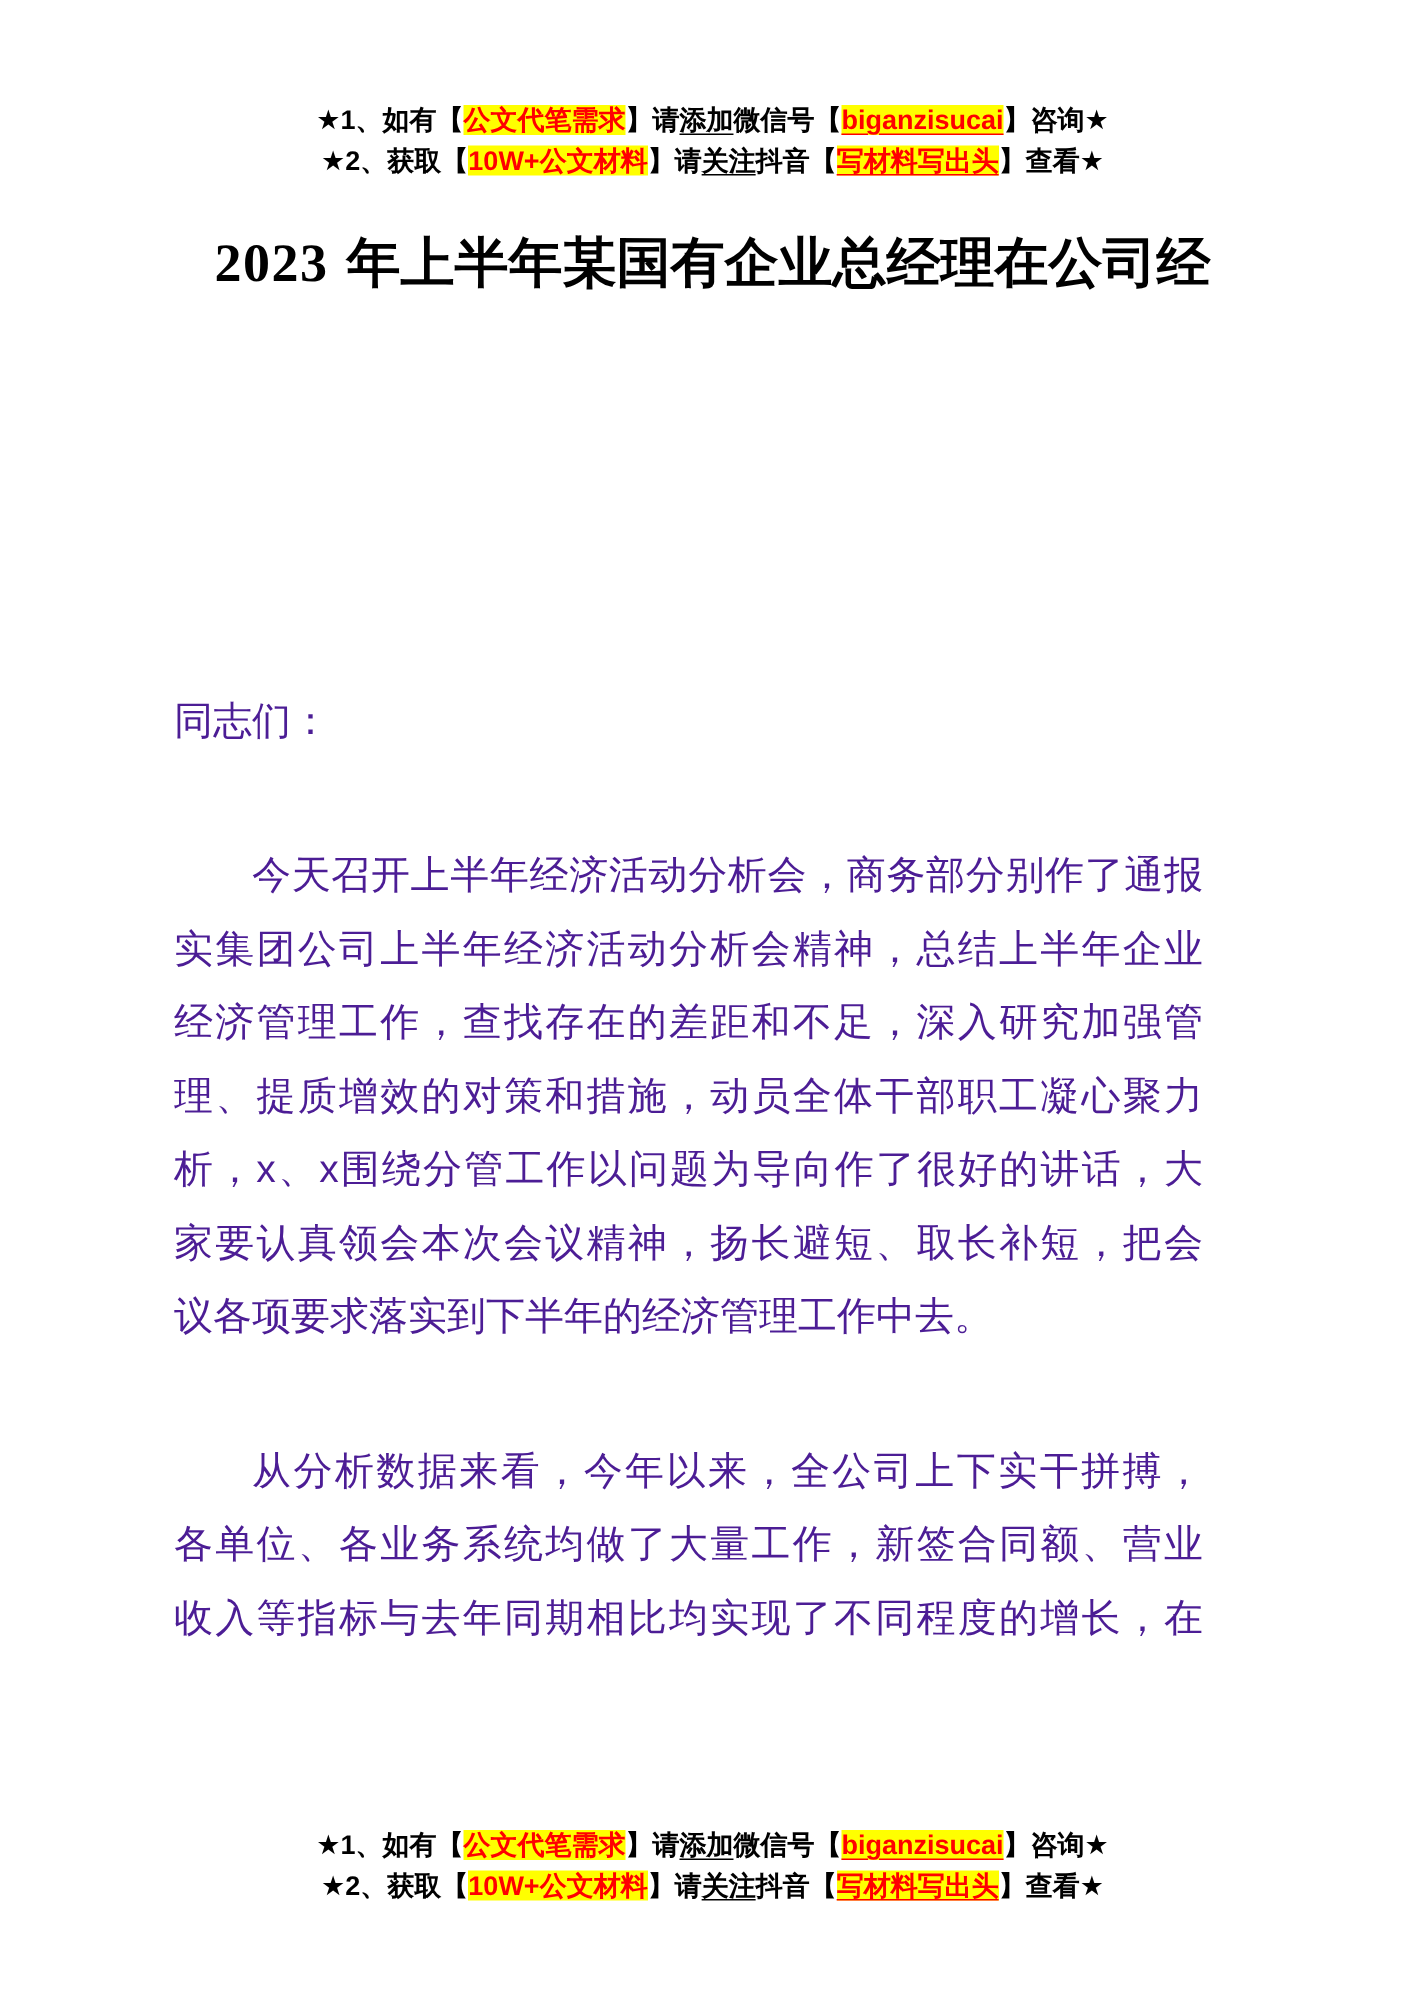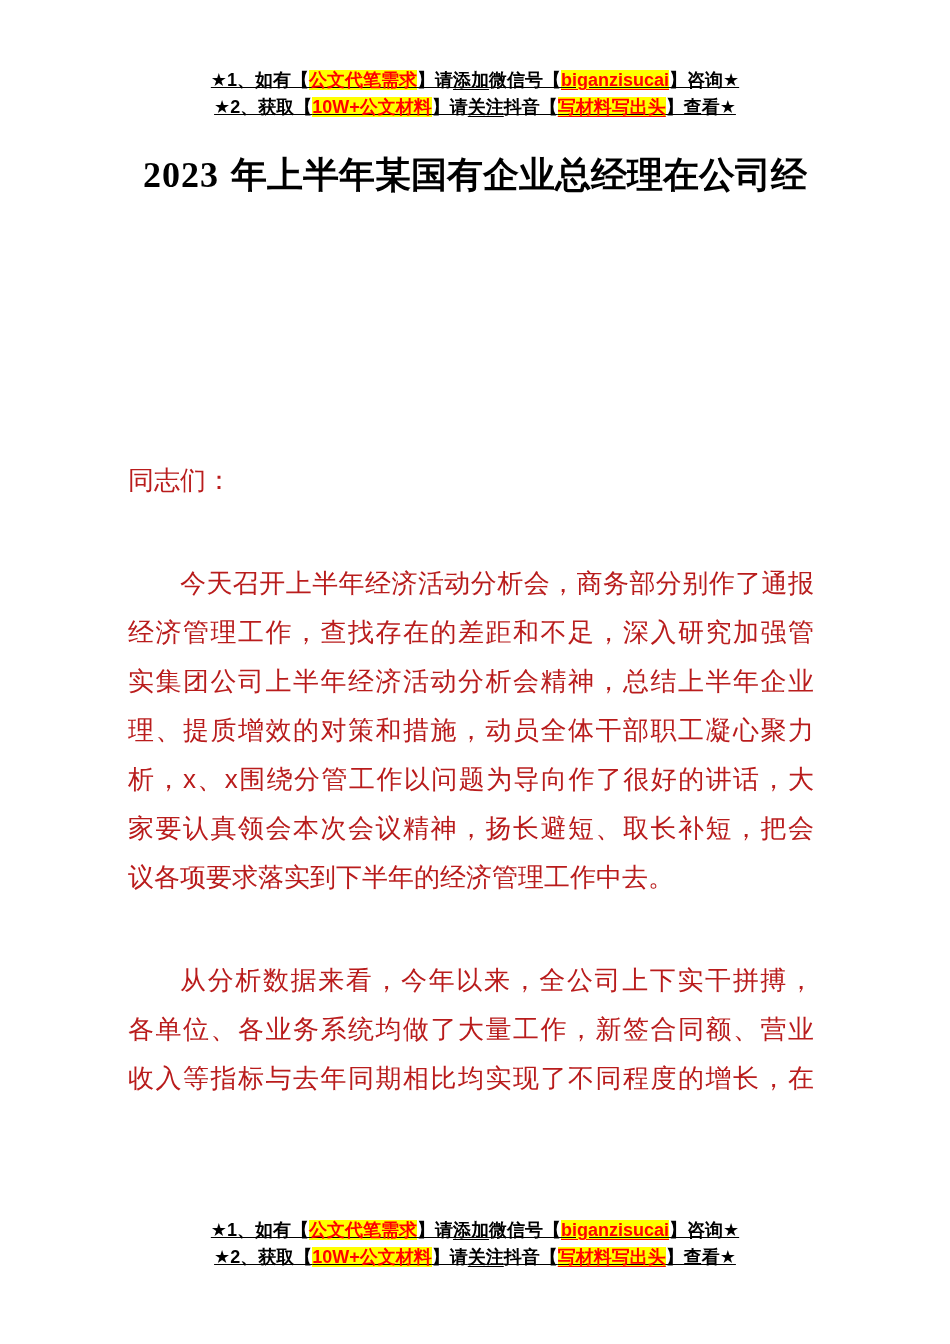--- a/index.html
+++ b/index.html
@@ -17,21 +17,20 @@
   }
 
   
   .banner {
     position: absolute; left: 0; right: 0;
     text-align: center;
     font-weight: bold;
     font-size: 18px;
     line-height: 27px;
     white-space: nowrap;
-    text-decoration: underline;
   }
   .banner-top { top: 67px; }
   .banner-bottom { top: 1217px; }
   .hl   { background: #ffff00; color: #ff0000; }
   .u    { text-decoration: underline; text-underline-offset: 3px; }
   .hl-u { background: #ffff00; color: #ff0000; text-decoration: underline; text-underline-offset: 3px; }
 
   
   .title {
     position: absolute;
@@ -41,23 +40,23 @@
     font-size: 36px;
     color: #000000;
   }
   .title-line { line-height: 118px; white-space: nowrap; }
   .title-year { font-family: "Liberation Serif", "DejaVu Serif", serif; letter-spacing: 1px; }
   .title-rest { margin-left: 12px; font-family: Liberation Mono, monospace; }
 
   
   .body-text {
     position: absolute;
-    top: 456px; left: 128px; width: 686px;
+    top: 456px; left: 116px; width: 686px;
     font-size: 26px;
-    color: #b91c1c;
+    color: #4c1d95;
   }
   .salutation { line-height: 49px; text-align: left; }
   .para { margin-top: 54px; }
   .bline {
     line-height: 49px;
     text-align: justify;
     text-align-last: justify;
     white-space: nowrap;
   }
   .bline.indent { padding-left: 52px; }
@@ -75,22 +74,22 @@
 
   <div class="title">
     <div class="title-line"><span class="title-year">2023</span><span class="title-rest">年上半年某国有企业总经理在公司经</span></div>
   </div>
 
   <div class="body-text">
     <div class="salutation">同志们：</div>
 
     <div class="para">
       <div class="bline indent">今天召开上半年经济活动分析会，商务部分别作了通报</div>
+      <div class="bline">实集团公司上半年经济活动分析会精神，总结上半年企业</div>
       <div class="bline">经济管理工作，查找存在的差距和不足，深入研究加强管</div>
-      <div class="bline">实集团公司上半年经济活动分析会精神，总结上半年企业</div>
       <div class="bline">理、提质增效的对策和措施，动员全体干部职工凝心聚力</div>
       <div class="bline">析，x、x围绕分管工作以问题为导向作了很好的讲话，大</div>
       <div class="bline">家要认真领会本次会议精神，扬长避短、取长补短，把会</div>
       <div class="bline last">议各项要求落实到下半年的经济管理工作中去。</div>
     </div>
 
     <div class="para">
       <div class="bline indent">从分析数据来看，今年以来，全公司上下实干拼搏，</div>
       <div class="bline">各单位、各业务系统均做了大量工作，新签合同额、营业</div>
       <div class="bline">收入等指标与去年同期相比均实现了不同程度的增长，在</div>

